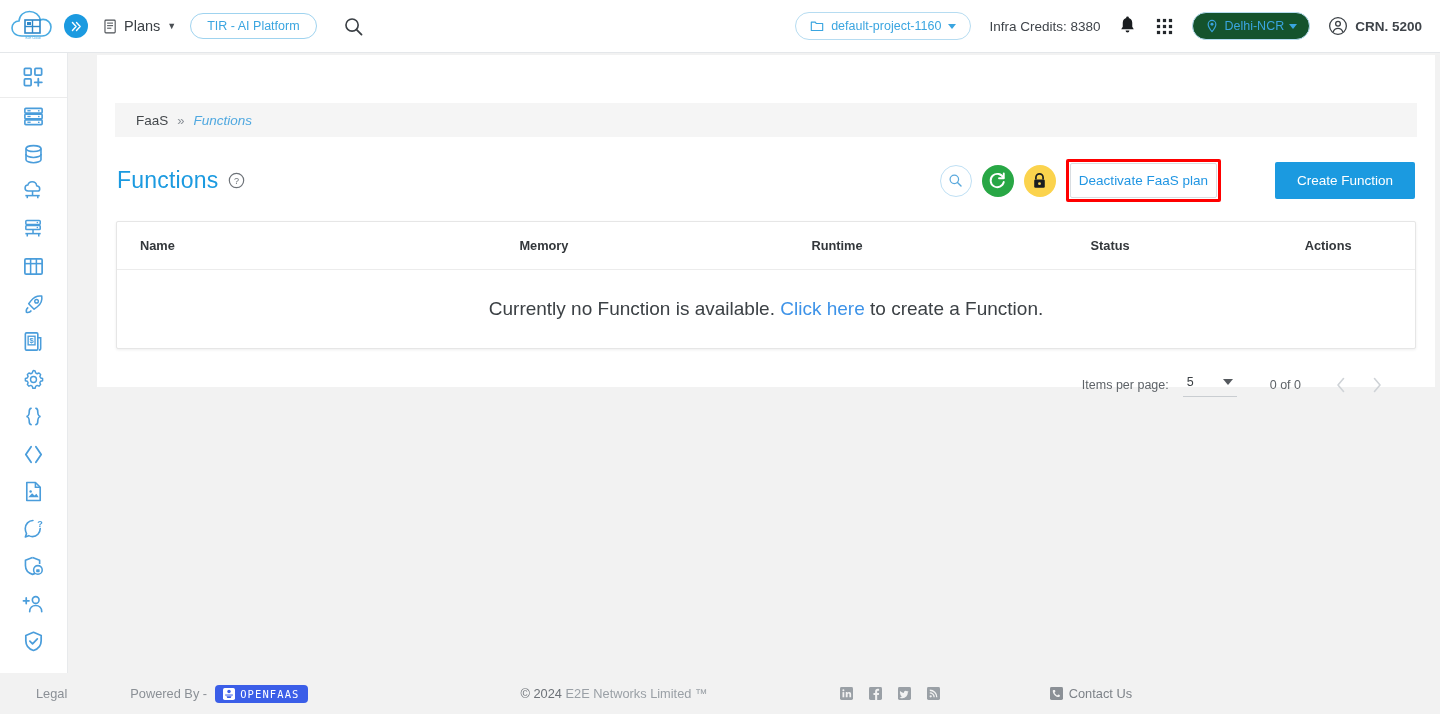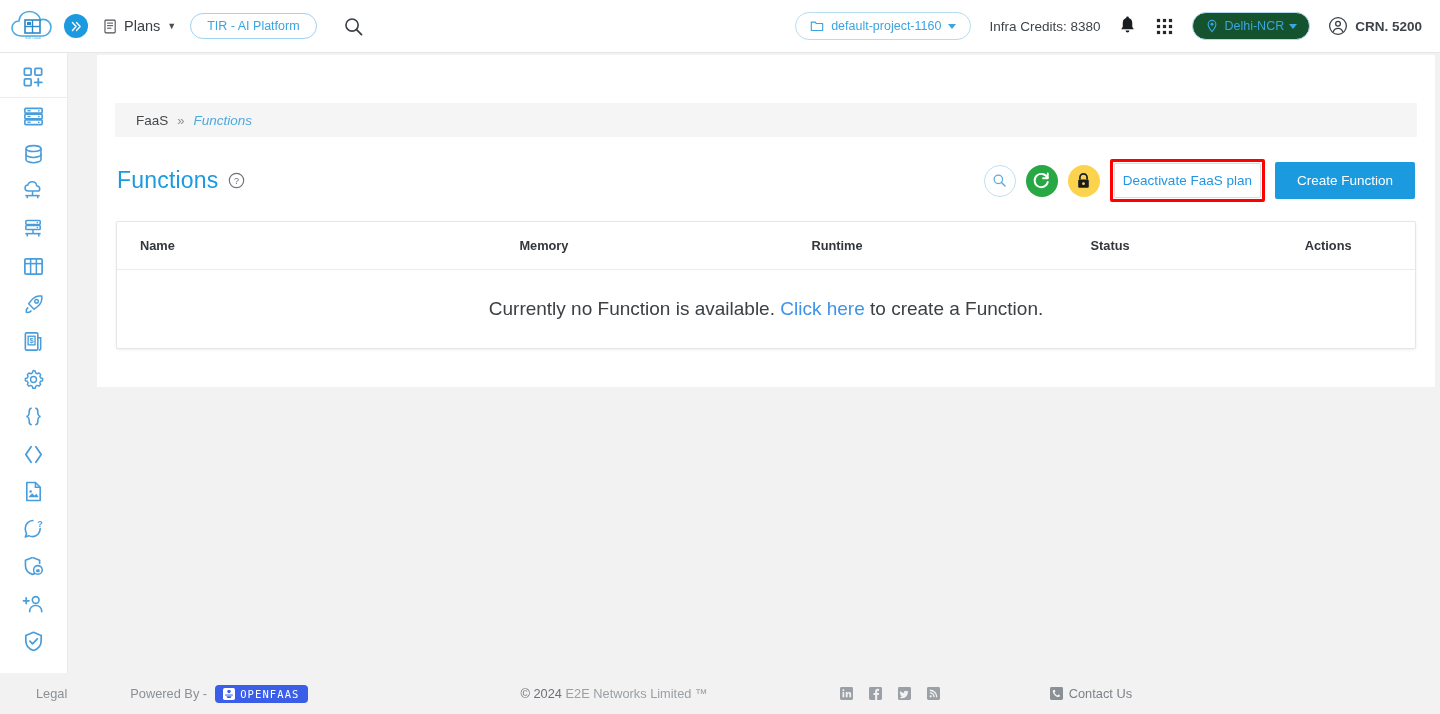--- a/index.html
+++ b/index.html
@@ -118,20 +118,21 @@
     font-size: 13.5px; padding: 9px 8px; cursor: pointer; border-radius: 2px;
     white-space: nowrap;
   }
   .hl-wrap {
     border: 3px solid #ff0000; padding: 1px; display: inline-flex; border-radius: 2px;
   }
   .btn-primary {
     background: #1b9ae0; color: #fff; border: none; font-size: 13.5px;
     padding: 11px 22px; cursor: pointer; border-radius: 2px; white-space: nowrap;
     font-family: "Liberation Sans", sans-serif;
+    margin-left: 44px;
   }
 
   
   .table-wrap {
     margin: 19px 19px 0 19px; border: 1px solid #e6e6e6; border-radius: 2px;
     background: #fff;
     box-shadow: 0 1px 3px rgba(0,0,0,.07);
   }
   table { width: 100%; border-collapse: collapse; }
   thead th {
@@ -504,20 +505,38 @@
               <td colspan="5">
                 <span>Currently no Function is available.</span>
                 <a>Click here</a>
                 <span>to create a Function.</span>
               </td>
             </tr>
           </tbody>
         </table>
       </div>
 
+      <div class="paginator">
+        <span class="pg-label">Items per page:</span>
+        <div class="pg-select">
+          <span>5</span>
+          <span class="caret"></span>
+        </div>
+        <span class="pg-range">0 of 0</span>
+        <div class="pg-arrow first">
+          <svg width="10" height="16" viewBox="0 0 10 16">
+            <path d="M7.5 1.5 L2 8 L7.5 14.5" fill="none" stroke="#cfd3d7" stroke-width="1.6" stroke-linecap="round" stroke-linejoin="round"></path>
+          </svg>
+        </div>
+        <div class="pg-arrow">
+          <svg width="10" height="16" viewBox="0 0 10 16">
+            <path d="M2.5 1.5 L8 8 L2.5 14.5" fill="none" stroke="#cfd3d7" stroke-width="1.6" stroke-linecap="round" stroke-linejoin="round"></path>
+          </svg>
+        </div>
+      </div>
 
     </div>
   </div>
 
   <div class="footer">
     <span class="f-legal">Legal</span>
 
     <span class="f-powered">
       <span>Powered By -</span>
       <span class="openfaas-badge">

